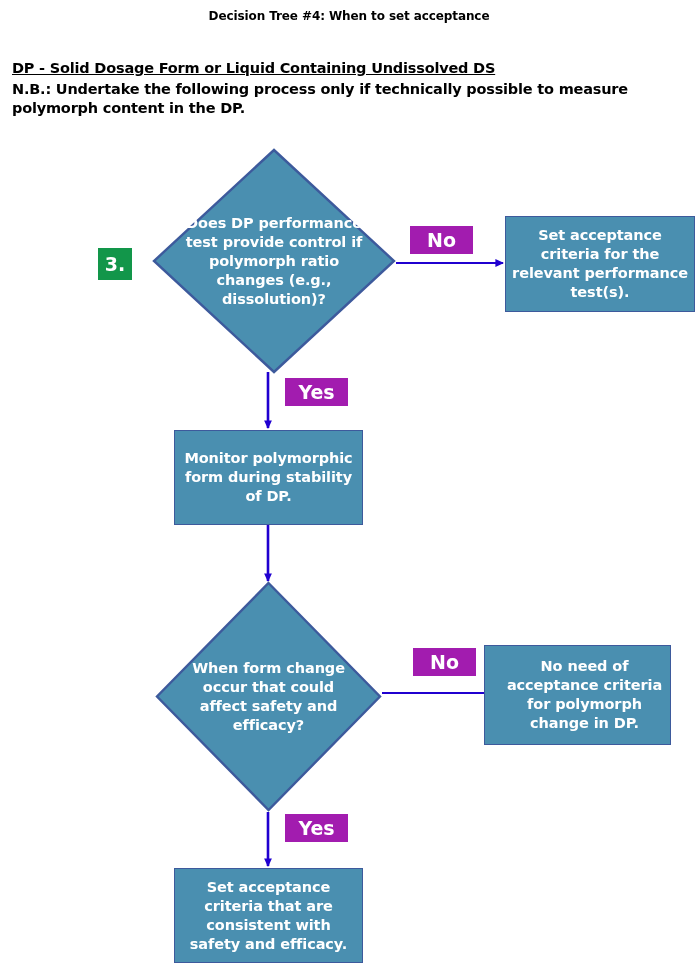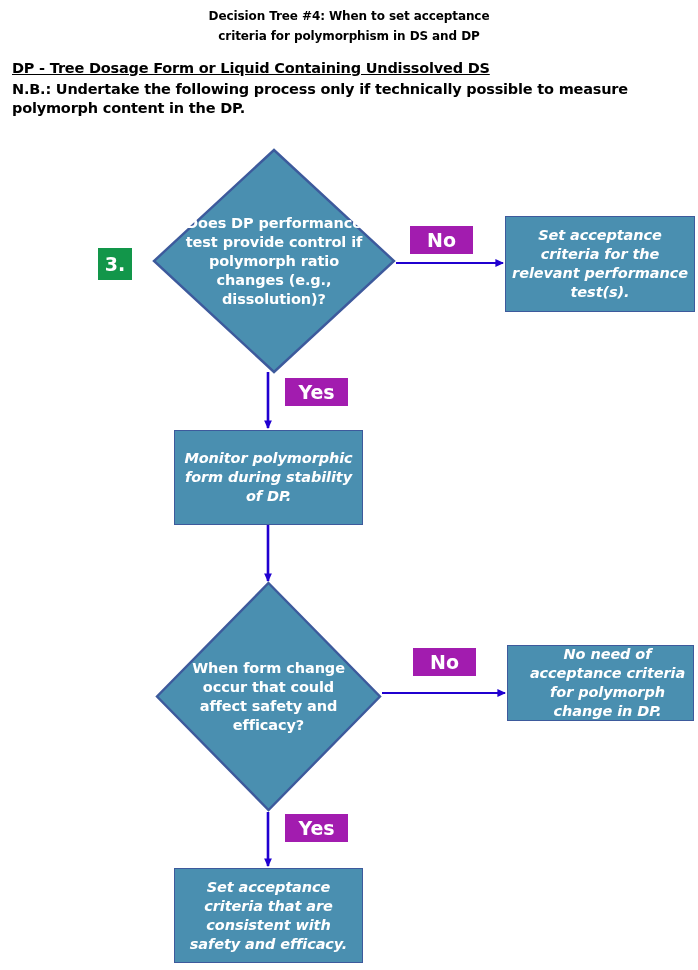--- a/index.html
+++ b/index.html
@@ -40,21 +40,20 @@
     position:absolute;
     background:#4a8fb0;
     border:1.5px solid #3d5a9c;
     box-sizing:border-box;
     display:flex;align-items:center;justify-content:center;
     color:#ffffff;font-weight:bold;
     font-size:14.5px;line-height:19px;
     text-align:center;
     padding:4px 6px;
     letter-spacing:-0.1px;
-    font-style:italic;
   }
   .diamond-wrap{position:absolute;}
   .diamond-wrap svg{position:absolute;left:0;top:0;display:block;}
   .diamond-label{
     position:absolute;left:0;top:0;width:100%;height:100%;
     display:flex;align-items:center;justify-content:center;
     color:#ffffff;font-weight:bold;
     font-size:14.5px;line-height:19px;
     text-align:center;
     letter-spacing:-0.1px;
@@ -84,24 +83,23 @@
   
   .conn{position:absolute;left:0;top:0;width:698px;height:970px;pointer-events:none;}
 </style>
 </head>
 <body>
 
 <div id="canvas">
 
   <div class="title">
     <div>Decision Tree #4: When to set acceptance</div>
-    <div>criteria for polymorphism in DS and DP</div>
   </div>
 
-  <div class="subtitle">DP - Tree Dosage Form or Liquid Containing Undissolved DS</div>
+  <div class="subtitle">DP - Solid Dosage Form or Liquid Containing Undissolved DS</div>
 
   <div class="nb">N.B.: Undertake the following process only if technically possible to measure polymorph content in the DP.</div>
 
   <svg class="conn" viewBox="0 0 698 970">
     <defs>
       <marker id="arrowhead" markerWidth="9" markerHeight="9" refX="7.6" refY="4.5" orient="auto" markerUnits="userSpaceOnUse">
         <path d="M0,0.6 L8.6,4.5 L0,8.4 z" fill="#2000d0"></path>
       </marker>
     </defs>
 
@@ -143,21 +141,21 @@
     <svg width="227" height="231" viewBox="0 0 227 231">
       <polygon points="113.5,2 225,115.5 113.5,229 2,115.5" fill="#4a8fb0" stroke="#3d5a9c" stroke-width="2.4"></polygon>
     </svg>
     <div class="diamond-label">
       <span>When form change occur that could affect safety and efficacy?</span>
     </div>
   </div>
 
   <div class="badge" style="left:413px;top:648px;width:63px;height:28px;">No</div>
 
-  <div class="node-box" style="left:507px;top:645px;width:187px;height:76px;padding-left:20px;">
+  <div class="node-box" style="left:484px;top:645px;width:187px;height:100px;padding-left:20px;">
     <span>No need of acceptance criteria for polymorph change in DP.</span>
   </div>
 
   <div class="badge" style="left:285px;top:814px;width:63px;height:28px;">Yes</div>
 
   <div class="node-box" style="left:174px;top:868px;width:189px;height:95px;">
     <span>Set acceptance criteria that are consistent with safety and efficacy.</span>
   </div>
 
 </div>

